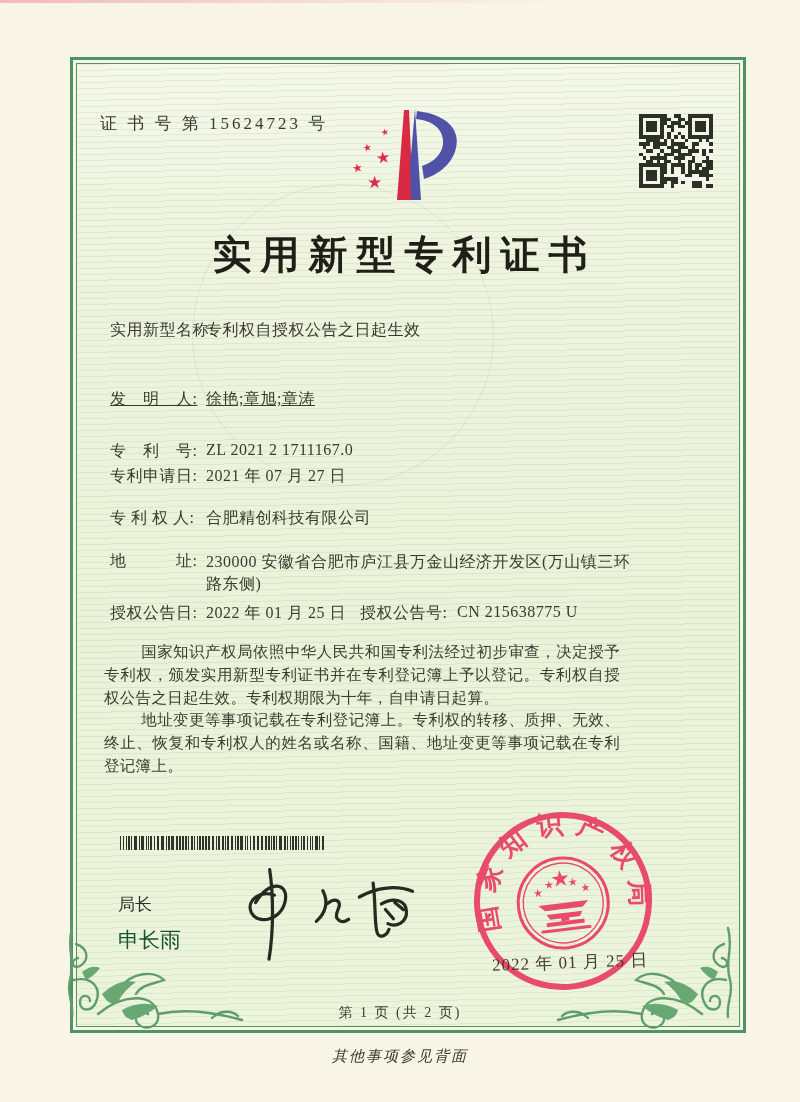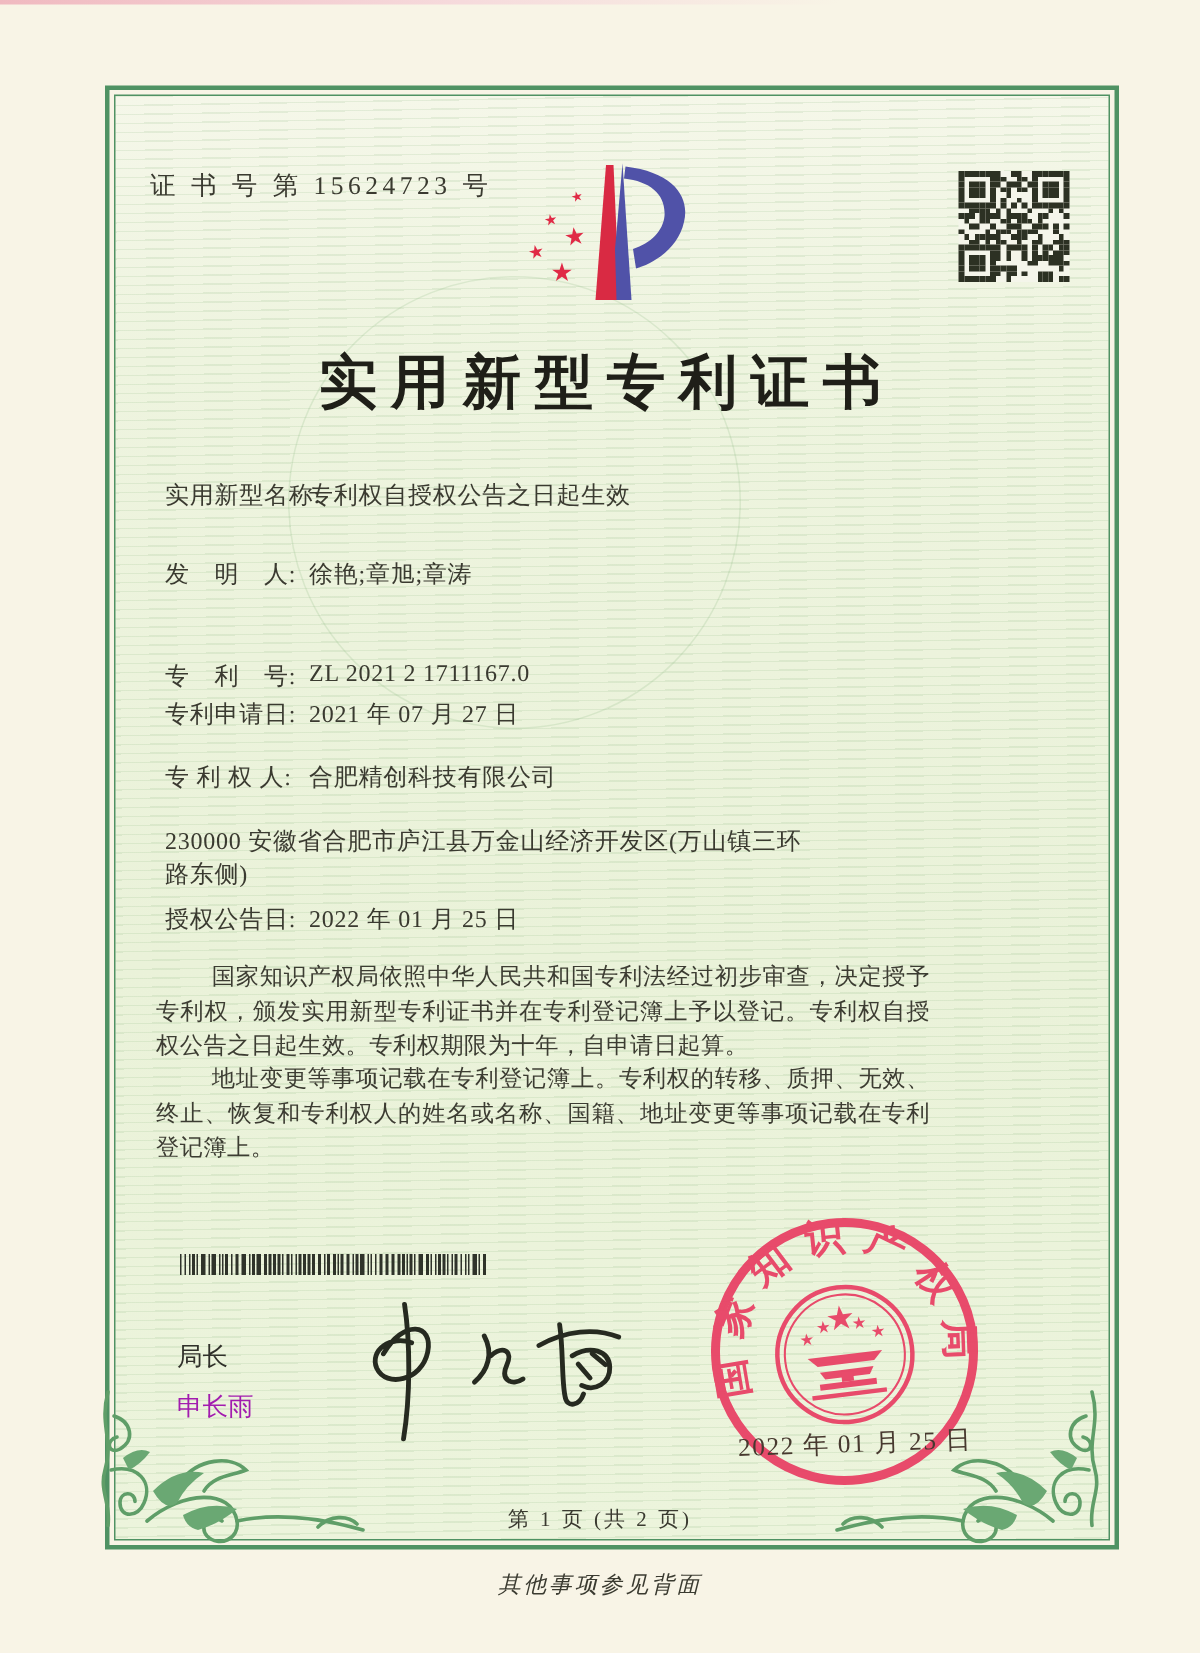--- a/index.html
+++ b/index.html
@@ -42,40 +42,40 @@
   .title{
     position:absolute;left:0;top:228px;width:800px;text-align:center;
     font-size:39px;font-weight:bold;letter-spacing:9px;color:#1f1f18;
     text-indent:9px;
   }
   
   .frow{position:absolute;left:110px;display:flex;font-size:16px;color:#3a3a30;}
   .frow .lab{width:96px;flex:none;white-space:pre;letter-spacing:0.5px;}
   .frow .val{letter-spacing:0.5px;}
   .row-name{top:320px;}
-  .row-inventor{top:373px;}
+  .row-inventor{top:389px;text-decoration:underline;}
   .row-patno{top:441px;}
   .row-filing{top:466px;}
   .row-patentee{top:508px;}
   .row-address{top:551px;}
   .row-address .val{width:440px;line-height:22px;}
   .row-grant{top:603px;width:610px;position:absolute;}
   .pair2{position:absolute;left:250px;top:0;display:flex;}
   .pair2 .lab2{width:97px;flex:none;white-space:pre;letter-spacing:0.5px;}
   
   .paras{position:absolute;left:104px;top:641px;width:516px;
     font-size:15.5px;line-height:22.8px;text-align:justify;color:#3c3c32;}
   .paras p{margin:0;text-indent:2.4em;letter-spacing:0.3px;}
   
   .barcode{position:absolute;left:120px;top:836px;width:207px;height:14px;
     display:flex;align-items:stretch;overflow:hidden;}
   .barcode .bar{height:100%;}
   .officer-title{position:absolute;left:118px;top:893px;font-size:17px;color:#30302a;
     font-family:"Liberation Sans","DejaVu Sans",sans-serif;}
-  .officer-name{position:absolute;left:118px;top:926px;font-size:17px;color:#a21caf;
+  .officer-name{position:absolute;left:118px;top:926px;font-size:21px;color:#14532d;
     font-family:"Liberation Sans","DejaVu Sans",sans-serif;}
   .signature{position:absolute;left:228px;top:862px;width:195px;height:100px;transform:rotate(-2deg);}
   .seal{position:absolute;left:468px;top:806px;width:190px;height:190px;
     transform:rotate(-7deg);opacity:0.93;}
   .seal-date{position:absolute;left:492px;top:951px;font-size:17px;color:#47392f;
     letter-spacing:1px;transform:rotate(-2deg);}
   
   .page-info{position:absolute;left:0;top:1004px;width:800px;text-align:center;
     font-size:14px;color:#3a3a30;letter-spacing:2px;}
   .back-note{position:absolute;left:0;top:1047px;width:800px;text-align:center;
@@ -570,25 +570,30 @@
   </div>
   <div class="frow row-filing">
     <span class="lab">专利申请日:</span>
     <span class="val">2021 年 07 月 27 日</span>
   </div>
   <div class="frow row-patentee">
     <span class="lab">专 利 权 人:</span>
     <span class="val">合肥精创科技有限公司</span>
   </div>
   <div class="frow row-address">
+    <span class="lab">地　　　址:</span>
     <span class="val">230000 安徽省合肥市庐江县万金山经济开发区(万山镇三环路东侧)</span>
   </div>
   <div class="frow row-grant">
     <span class="lab">授权公告日:</span>
     <span class="val">2022 年 01 月 25 日</span>
+    <span class="pair2">
+      <span class="lab2">授权公告号:</span>
+      <span class="val">CN 215638775 U</span>
+    </span>
   </div>
 
   <div class="paras">
     <p>国家知识产权局依照中华人民共和国专利法经过初步审查，决定授予专利权，颁发实用新型专利证书并在专利登记簿上予以登记。专利权自授权公告之日起生效。专利权期限为十年，自申请日起算。</p>
     <p>地址变更等事项记载在专利登记簿上。专利权的转移、质押、无效、终止、恢复和专利权人的姓名或名称、国籍、地址变更等事项记载在专利登记簿上。</p>
   </div>
 
   <div class="barcode" id="barcode" aria-hidden="true">
       <div class="bar" style="width:1px;background:#2f332a"></div>
       <div class="bar" style="width:2px"></div>

